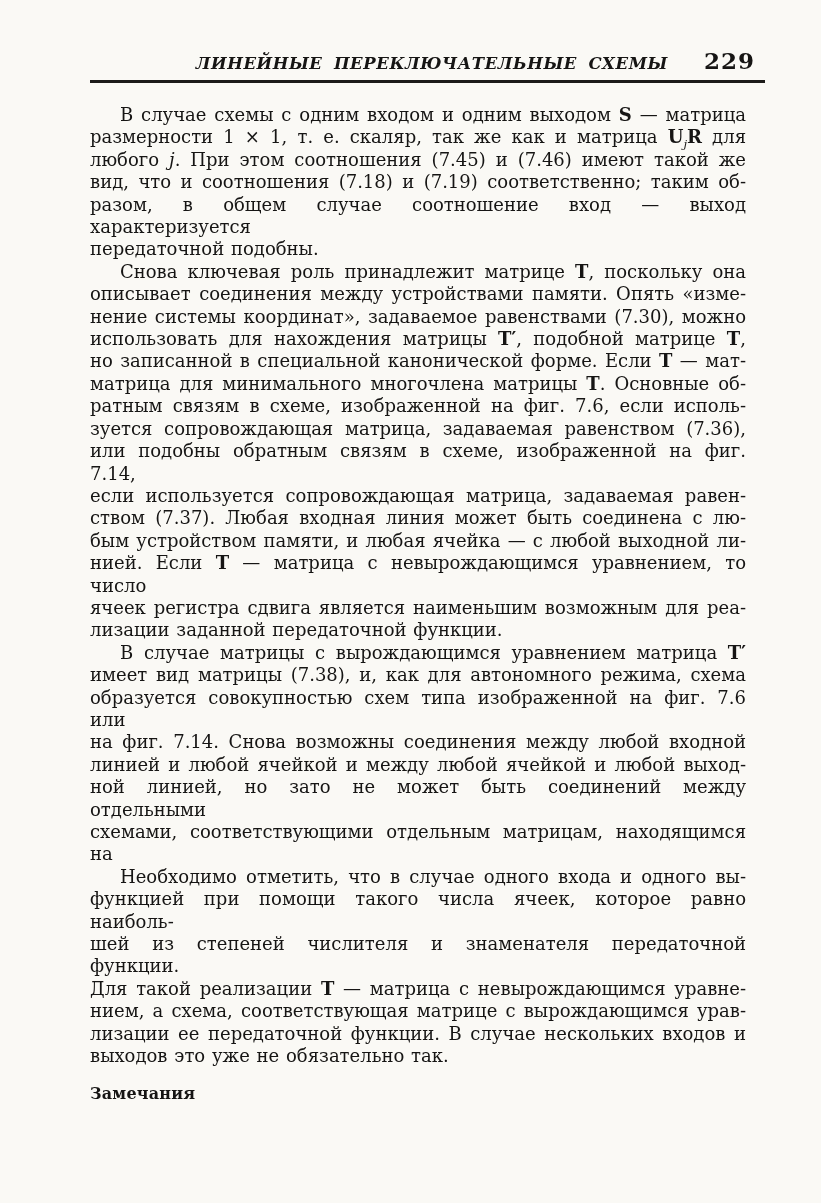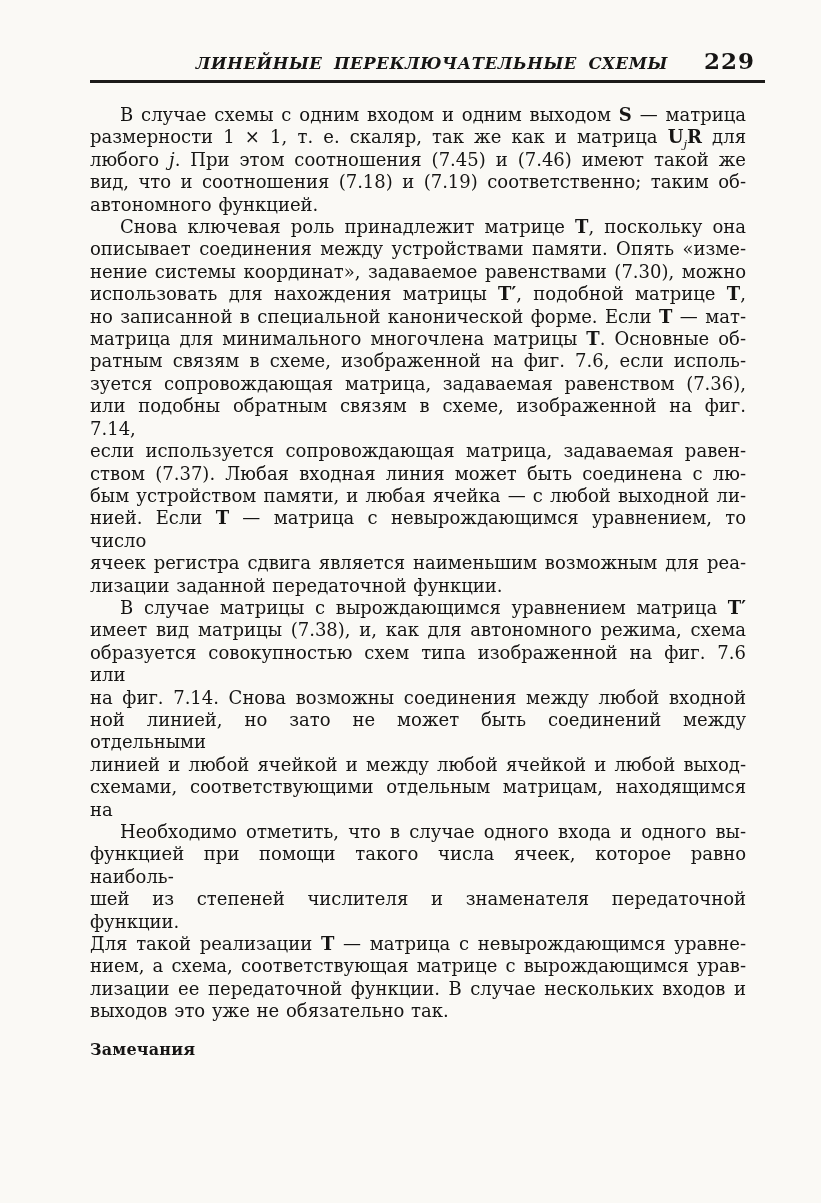--- a/index.html
+++ b/index.html
@@ -55,21 +55,22 @@
   </div>
 
   <div class="header-rule"></div>
 
   <div class="body-text">
       <div class="para">
         <div class="line indent">В случае схемы с одним входом и одним выходом <b>S</b> — матрица</div>
         <div class="line">размерности 1 × 1, т. е. скаляр, так же как и матрица <b>U</b><sub><i>j</i></sub><b>R</b> для</div>
         <div class="line">любого <i>j</i>. При этом соотношения (7.45) и (7.46) имеют такой же</div>
         <div class="line">вид, что и соотношения (7.18) и (7.19) соответственно; таким об-</div>
-        <div class="line last">автономного функцией.</div>
+        <div class="line">разом, в общем случае соотношение вход — выход характеризуется</div>
+        <div class="line last">передаточной подобны.</div>
       </div>
       <div class="para">
         <div class="line indent">Снова ключевая роль принадлежит матрице <b>T</b>, поскольку она</div>
         <div class="line">описывает соединения между устройствами памяти. Опять «изме-</div>
         <div class="line">нение системы координат», задаваемое равенствами (7.30), можно</div>
         <div class="line">использовать для нахождения матрицы <b>T′</b>, подобной матрице <b>T</b>,</div>
         <div class="line">но записанной в специальной канонической форме. Если <b>T</b> — мат-</div>
         <div class="line">матрица для минимального многочлена матрицы <b>T</b>. Основные об-</div>
         <div class="line">ратным связям в схеме, изображенной на фиг. 7.6, если исполь-</div>
         <div class="line">зуется сопровождающая матрица, задаваемая равенством (7.36),</div>
@@ -79,22 +80,22 @@
         <div class="line">бым устройством памяти, и любая ячейка — с любой выходной ли-</div>
         <div class="line">нией. Если <b>T</b> — матрица с невырождающимся уравнением, то число</div>
         <div class="line">ячеек регистра сдвига является наименьшим возможным для реа-</div>
         <div class="line last">лизации заданной передаточной функции.</div>
       </div>
       <div class="para">
         <div class="line indent">В случае матрицы с вырождающимся уравнением матрица <b>T′</b></div>
         <div class="line">имеет вид матрицы (7.38), и, как для автономного режима, схема</div>
         <div class="line">образуется совокупностью схем типа изображенной на фиг. 7.6 или</div>
         <div class="line">на фиг. 7.14. Снова возможны соединения между любой входной</div>
+        <div class="line">линией и любой ячейкой и между любой ячейкой и любой выход-</div>
         <div class="line">ной линией, но зато не может быть соединений между отдельными</div>
-        <div class="line">линией и любой ячейкой и между любой ячейкой и любой выход-</div>
         <div class="line">схемами, соответствующими отдельным матрицам, находящимся на</div>
       </div>
       <div class="para">
         <div class="line indent">Необходимо отметить, что в случае одного входа и одного вы-</div>
         <div class="line">функцией при помощи такого числа ячеек, которое равно наиболь-</div>
         <div class="line">шей из степеней числителя и знаменателя передаточной функции.</div>
         <div class="line">Для такой реализации <b>T</b> — матрица с невырождающимся уравне-</div>
         <div class="line">нием, а схема, соответствующая матрице с вырождающимся урав-</div>
         <div class="line">лизации ее передаточной функции. В случае нескольких входов и</div>
         <div class="line last">выходов это уже не обязательно так.</div>

